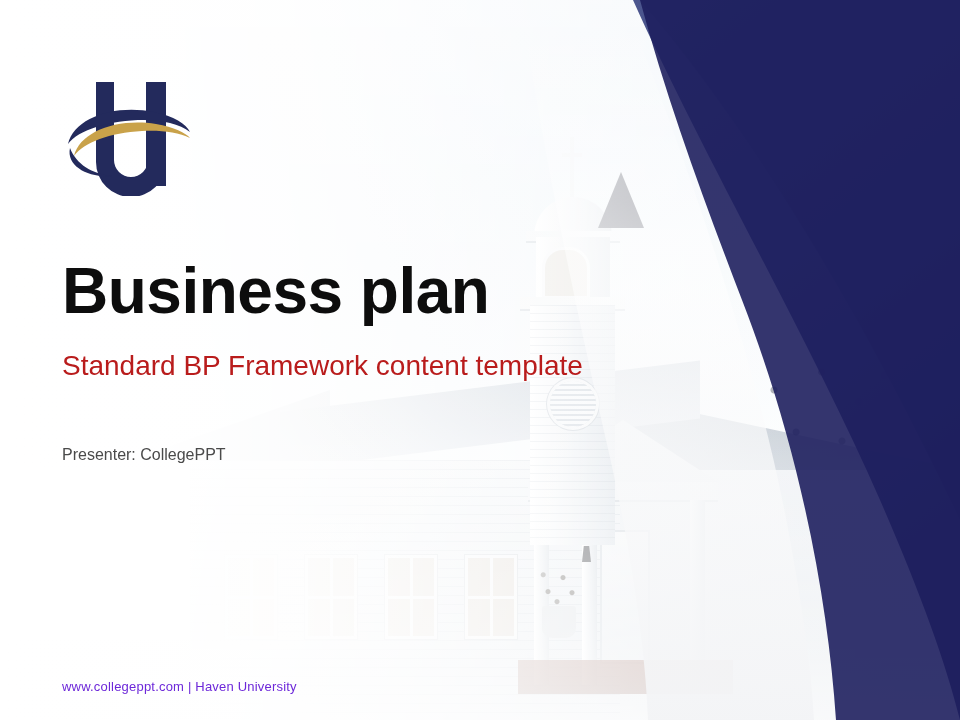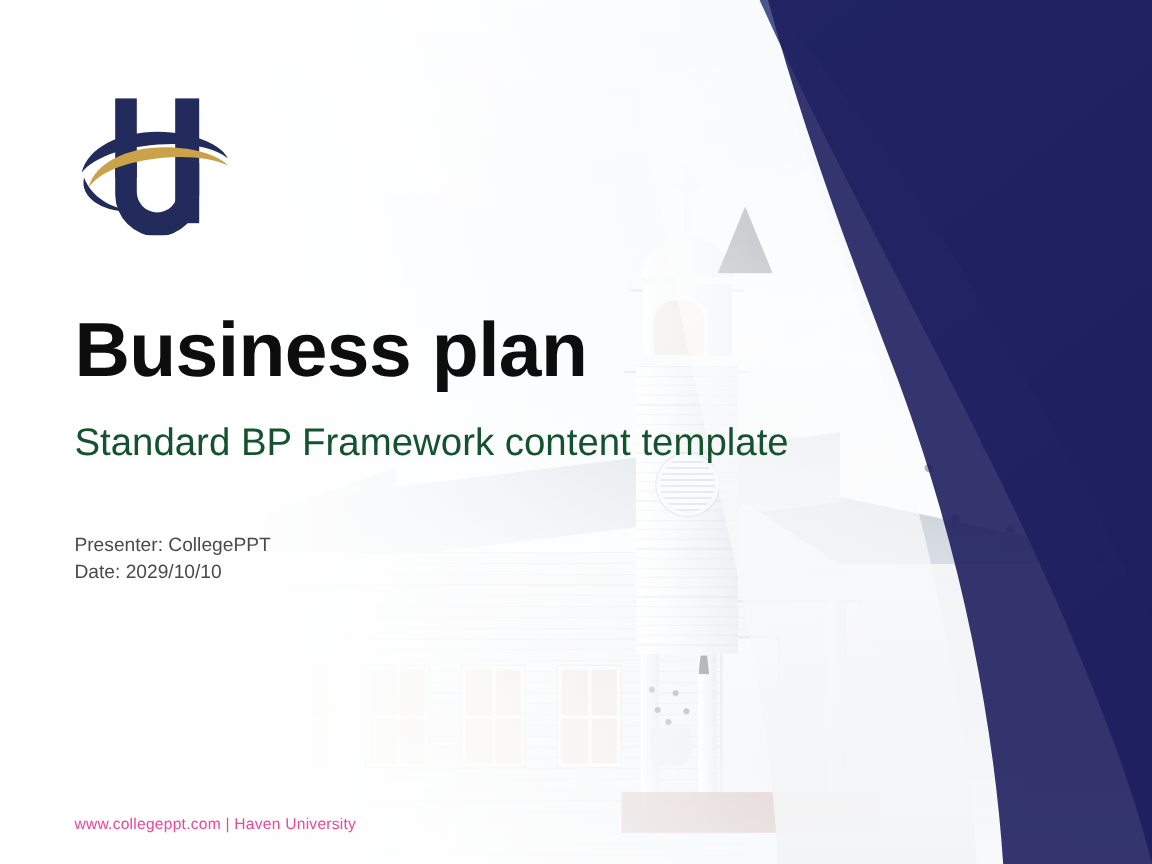--- a/index.html
+++ b/index.html
@@ -322,43 +322,43 @@
     letter-spacing: -0.5px;
     color: #0d0d0d;
     line-height: 1.05;
     white-space: nowrap;
   }
   .subtitle {
     position: absolute;
     left: 62px;
     top: 350px;
     margin: 0;
-    font-size: 32px;
+    font-size: 28px;
     font-weight: normal;
-    color: #14532d;
+    color: #b91c1c;
     line-height: 1.15;
     white-space: nowrap;
   }
   .meta {
     position: absolute;
     left: 62px;
     top: 443px;
     margin: 0;
     font-size: 16px;
     color: #4a4a4a;
     line-height: 1.45;
   }
   .meta div { white-space: nowrap; }
   .footer {
     position: absolute;
     left: 62px;
     top: 679px;
     margin: 0;
     font-size: 13px;
-    color: #ec4899;
+    color: #6d28d9;
     letter-spacing: .2px;
     white-space: nowrap;
   }
 </style>
 </head>
 <body>
 
 <div class="slide">
 
   <div class="photo-layer">
@@ -473,18 +473,17 @@
                C 116,58 98,56 80,57 C 48,59 22,68 12,82 Z" fill="#c9a24a"></path>
     </svg>
   </div>
 
   <h1 class="title">Business plan</h1>
 
   <h2 class="subtitle">Standard BP Framework content template</h2>
 
   <div class="meta">
     <div>Presenter: CollegePPT</div>
-    <div>Date: 2029/10/10</div>
   </div>
 
   <div class="footer">www.collegeppt.com | Haven University</div>
 
 </div>
 
 </body></html>

